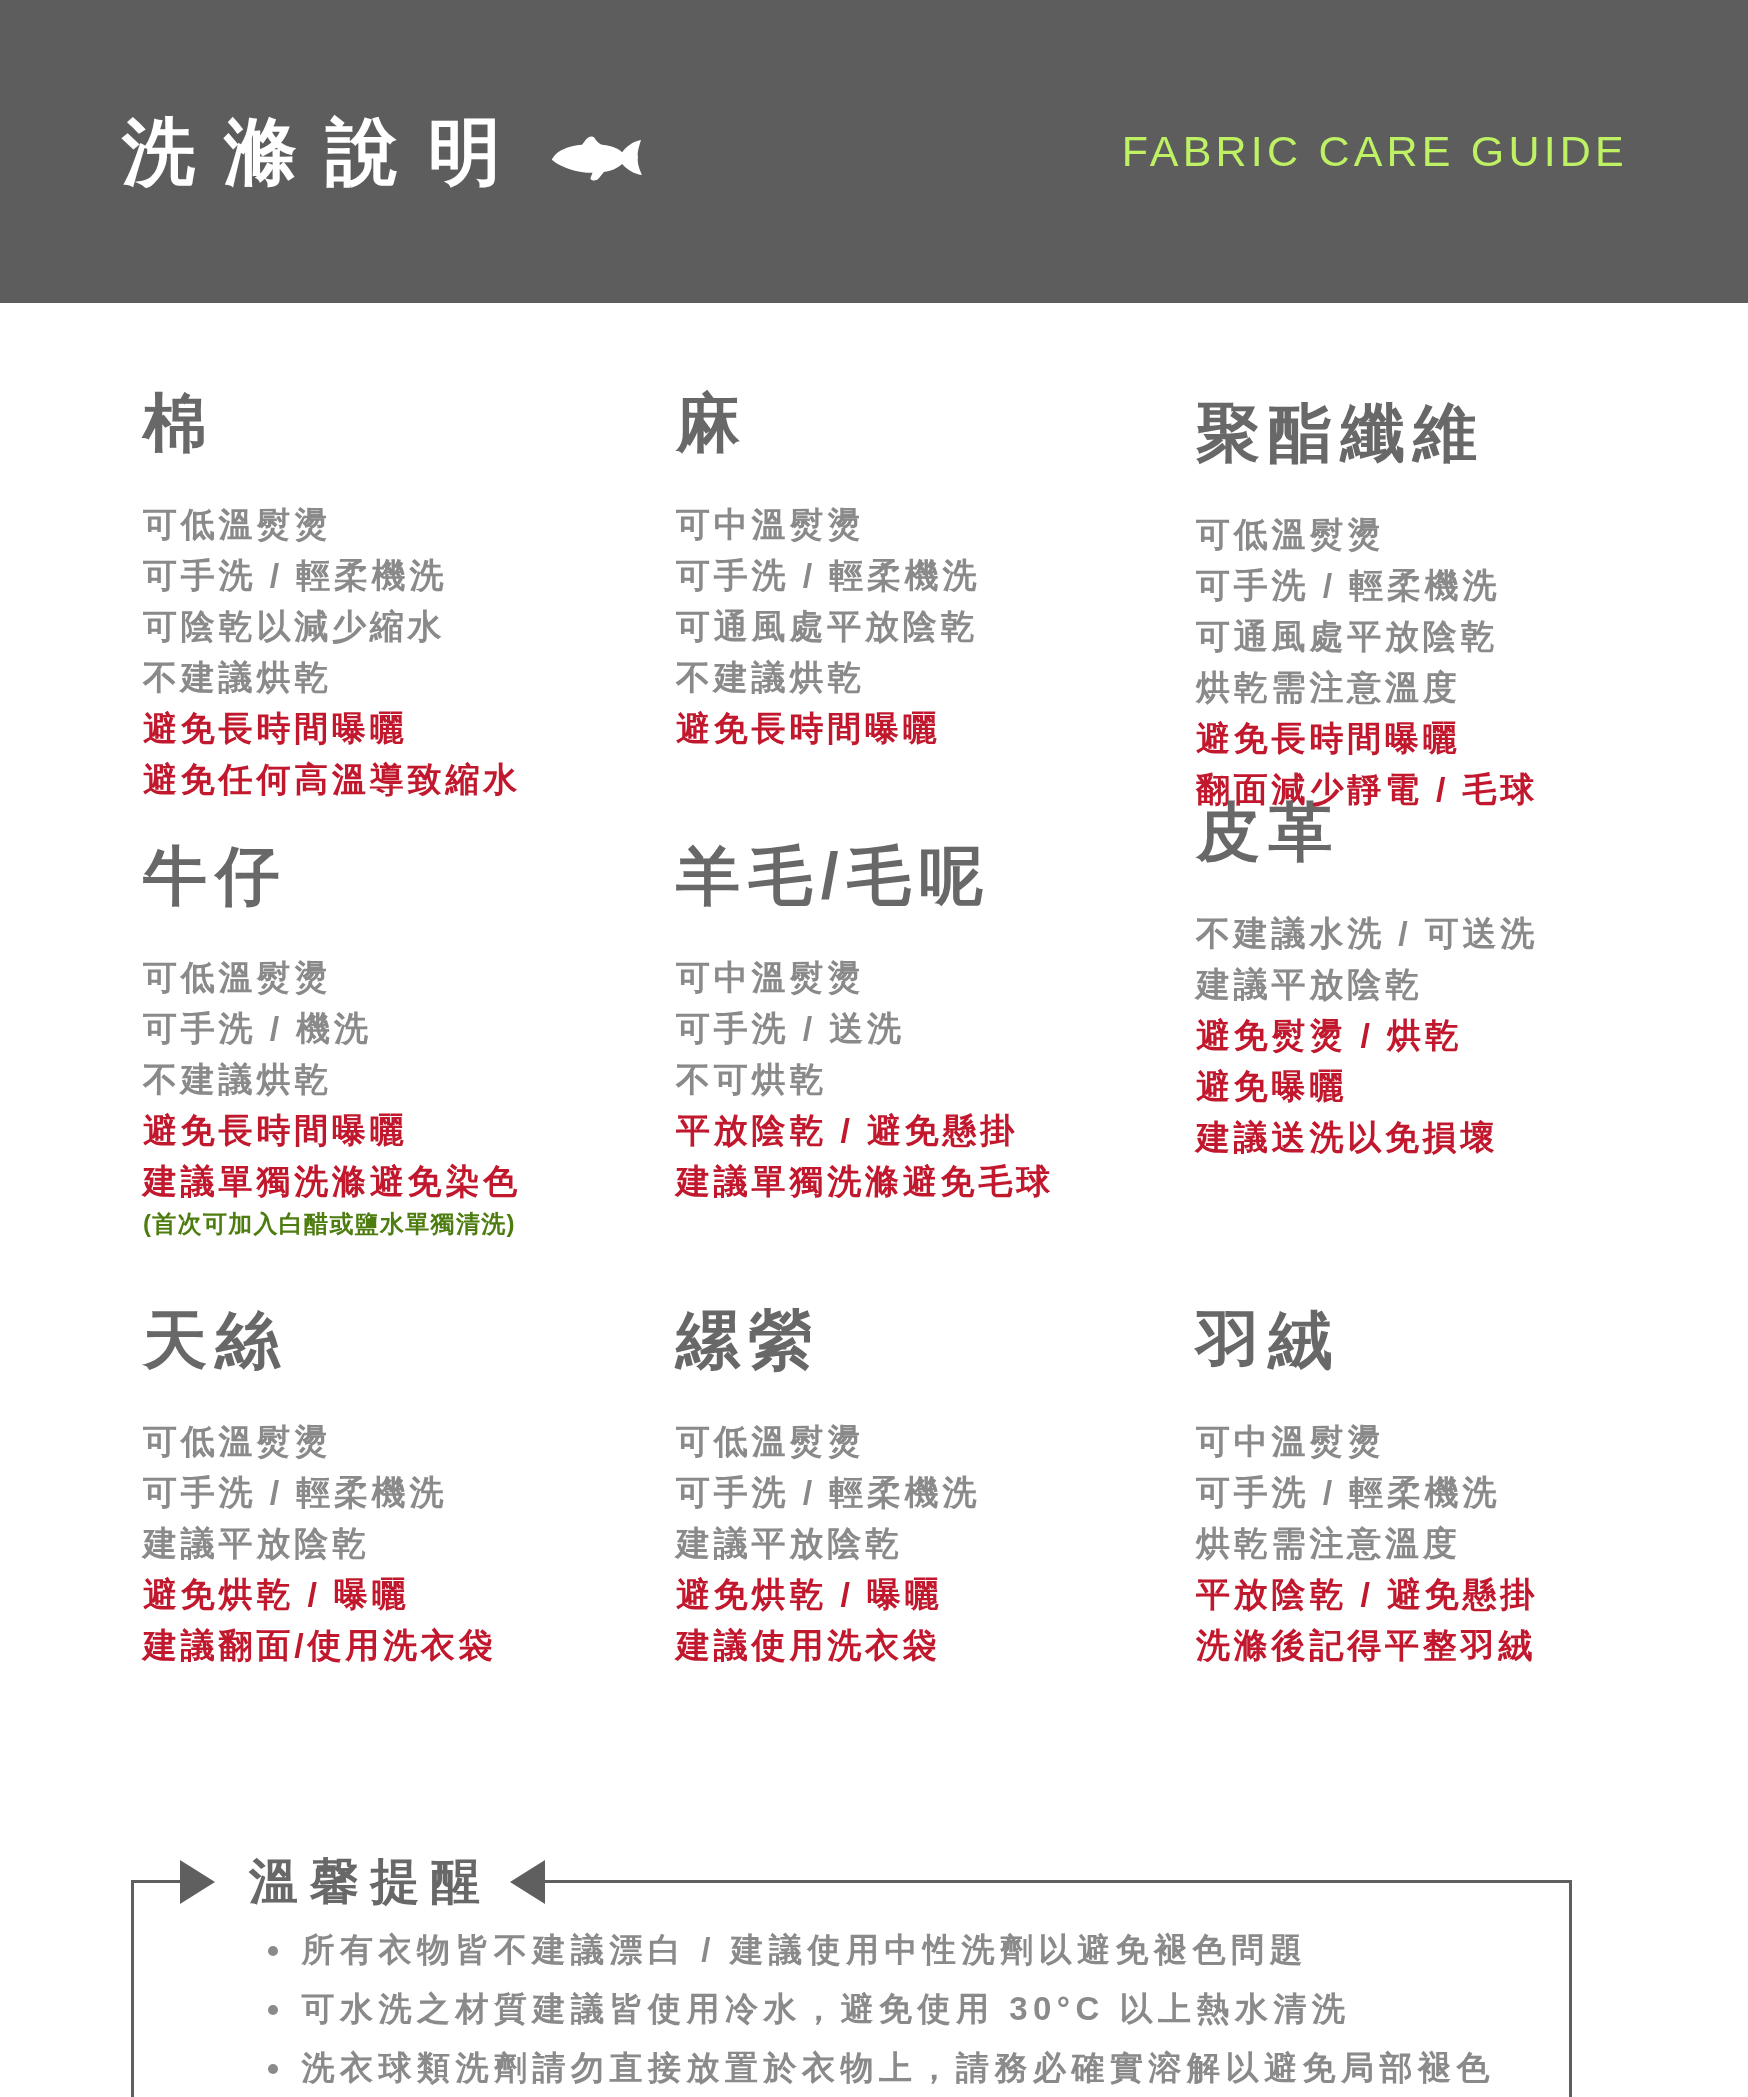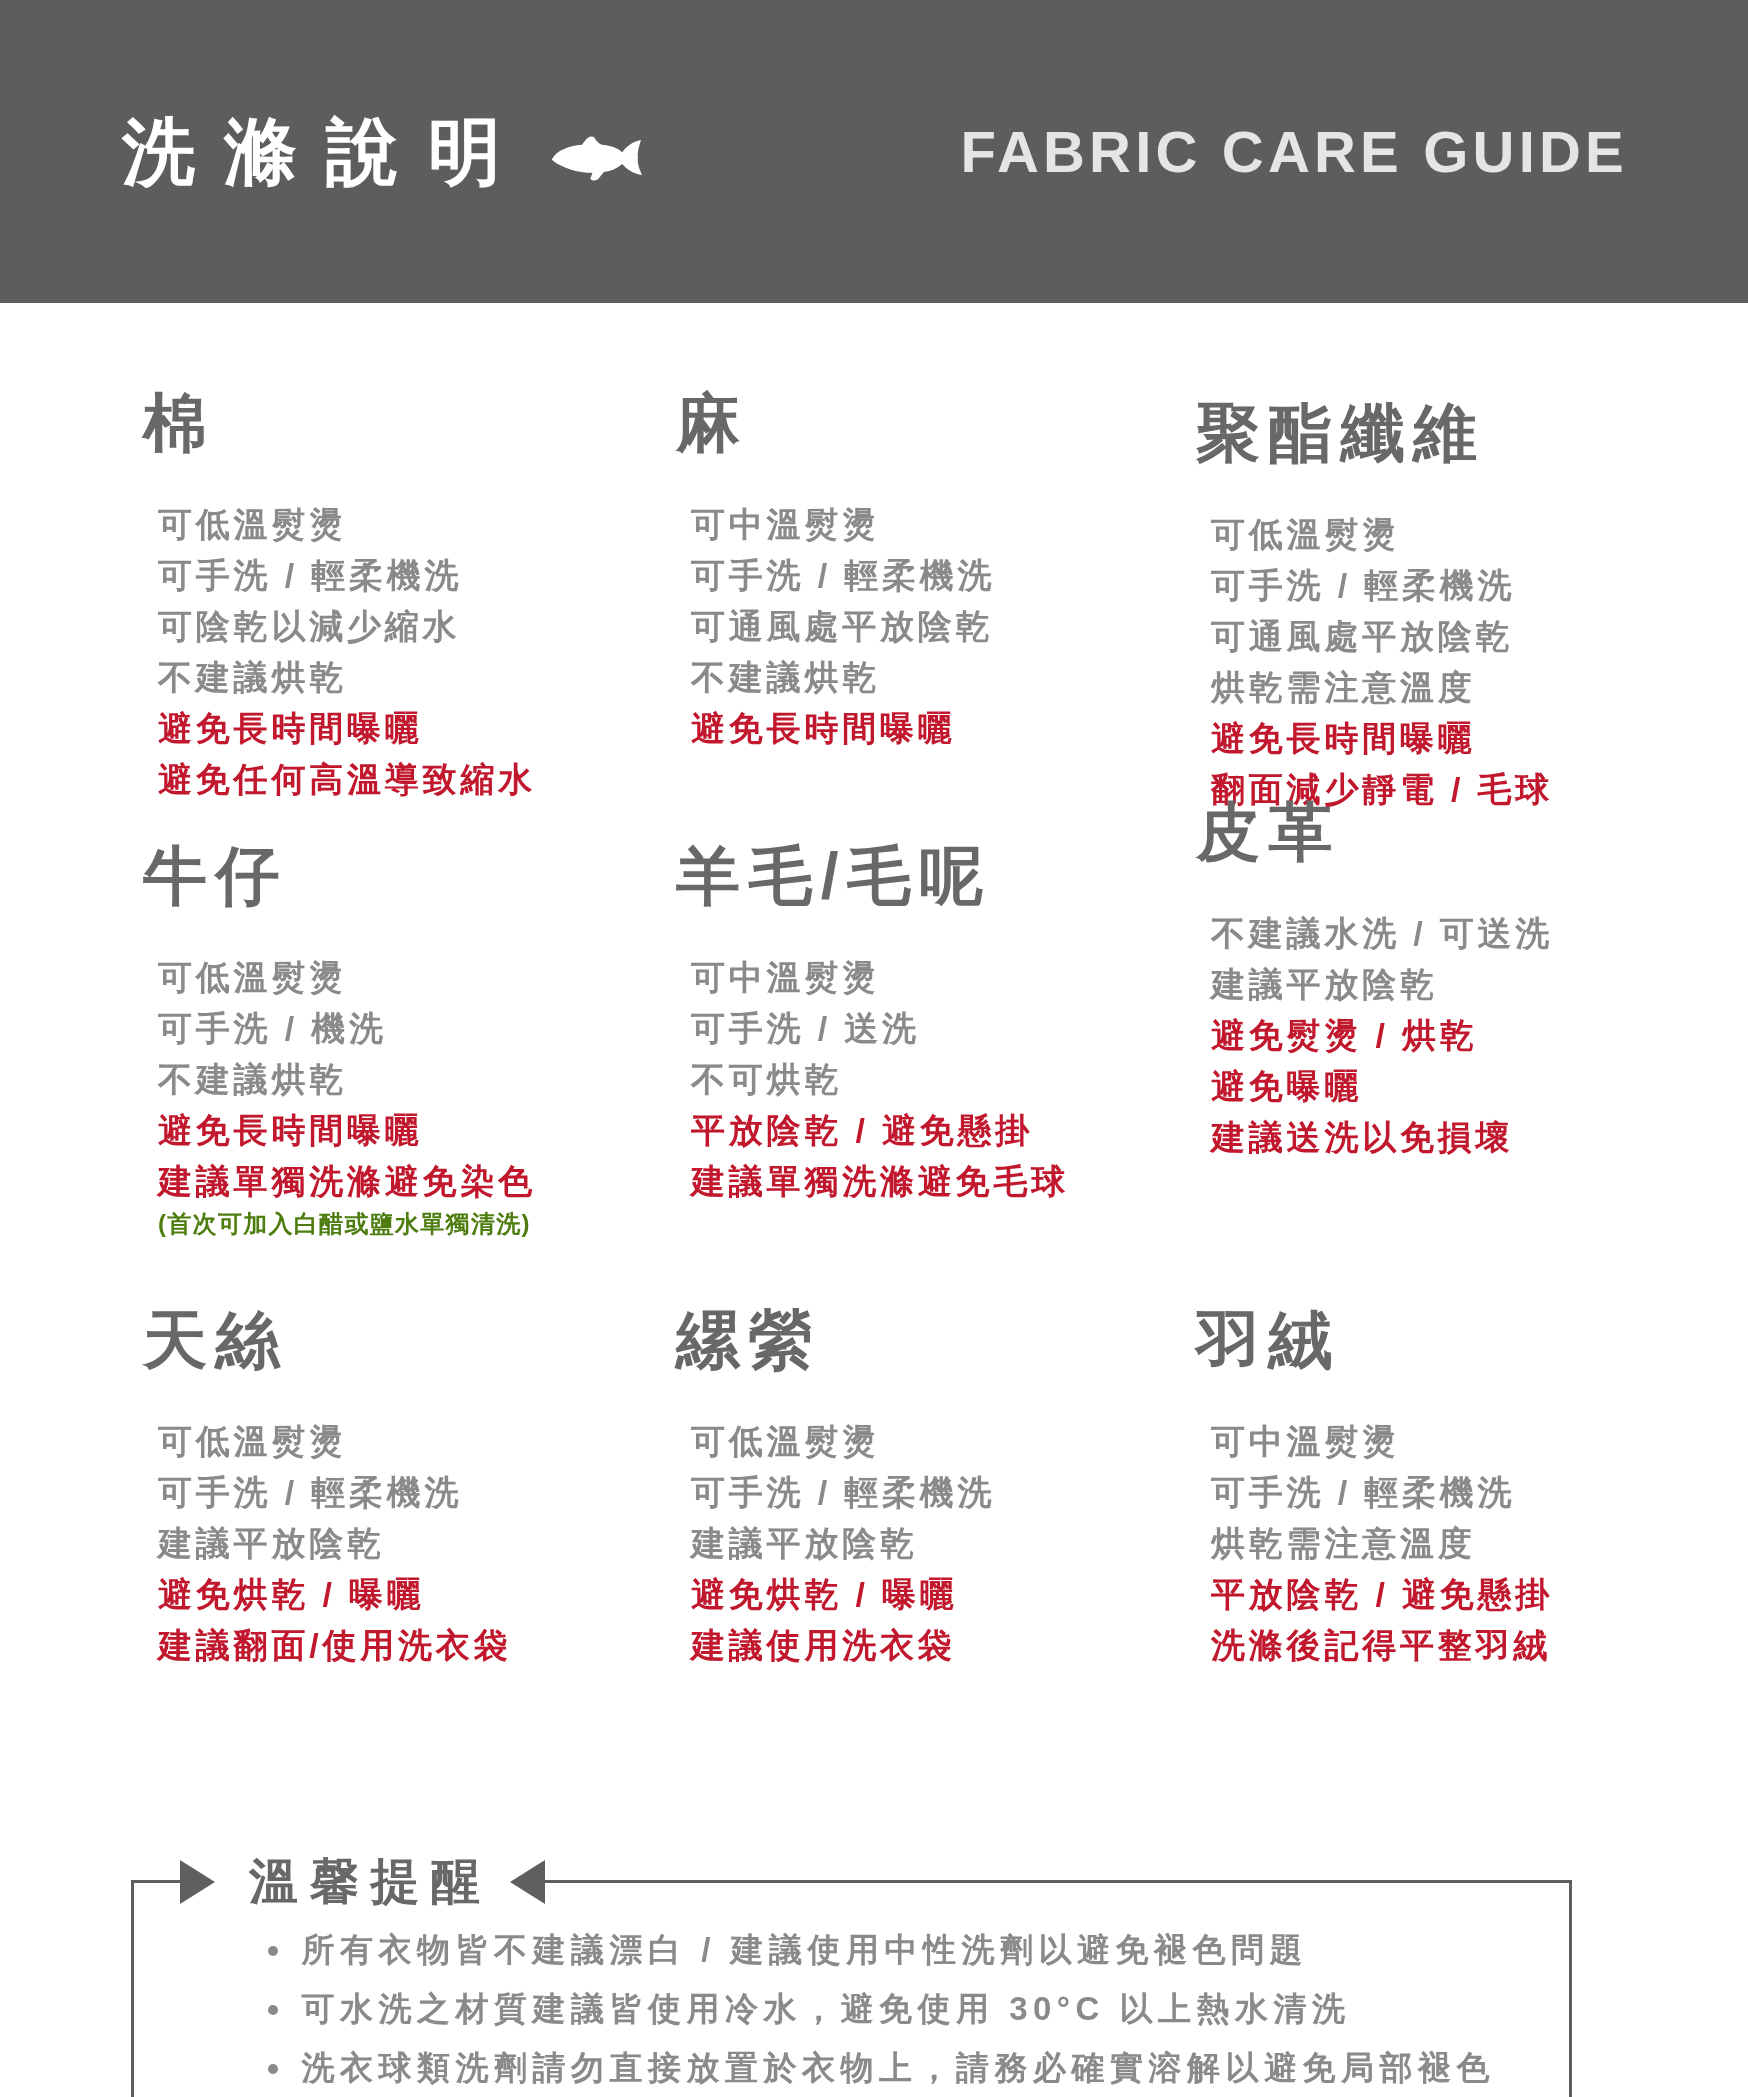--- a/index.html
+++ b/index.html
@@ -19,33 +19,33 @@
     display:flex;align-items:center;justify-content:space-between;
     box-sizing:border-box;padding:0 120px 0 122px;gap:29px;
   }
   .header-left{display:flex;align-items:center;}
   .header-title{
     color:#ffffff;font-size:73px;font-weight:800;letter-spacing:29px;line-height:1;
     white-space:nowrap;
   }
   .fish{width:105px;height:59px;margin-left:17px;margin-top:12.6px;flex:0 0 auto;}
   .header-en{
-    color:#e5e5e5;font-size:58px;font-weight:700;letter-spacing:4.2px;line-height:1;
+    color:#bef264;font-size:43px;font-weight:400;letter-spacing:4.2px;line-height:1;
     white-space:nowrap;
   }
 
   
   .fabric{position:absolute;}
   .sec-title{
     margin:0 0 37px 0;
     font-size:64px;font-weight:800;color:#686868;letter-spacing:8.4px;line-height:1.18;
     white-space:nowrap;
   }
   .line{
-    font-size:34px;font-weight:700;line-height:51px;letter-spacing:3.8px;white-space:nowrap;margin-left:15px;
+    font-size:34px;font-weight:700;line-height:51px;letter-spacing:3.8px;white-space:nowrap;
   }
   .line.gray{color:#8a8a8a;}
   .line.red{color:#c1182e;}
   .line.red-small{font-size:24px;line-height:34px;letter-spacing:1.3px;color:#4d7c0f;}
 
   
   .reminder-box{
     position:absolute;left:131px;top:1880px;width:1441px;height:492px;
     box-sizing:border-box;border:3.8px solid #5f5f5f;background:transparent;
   }

